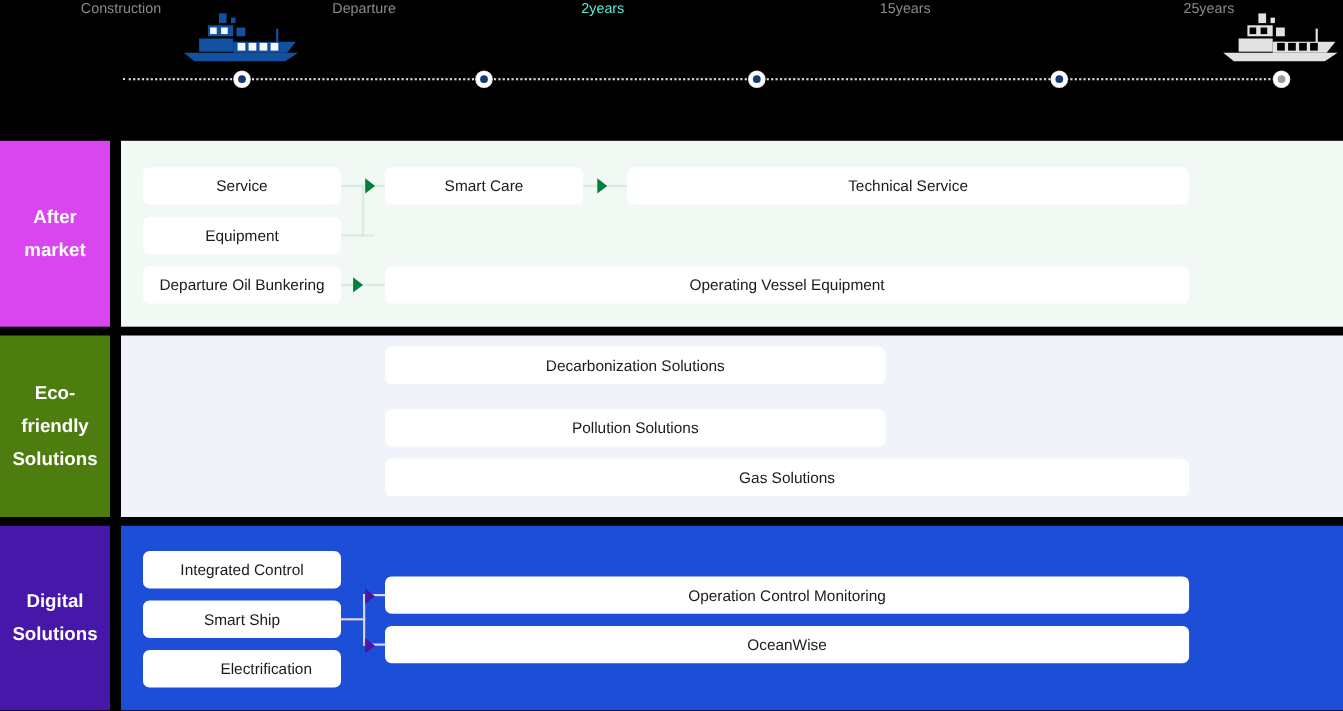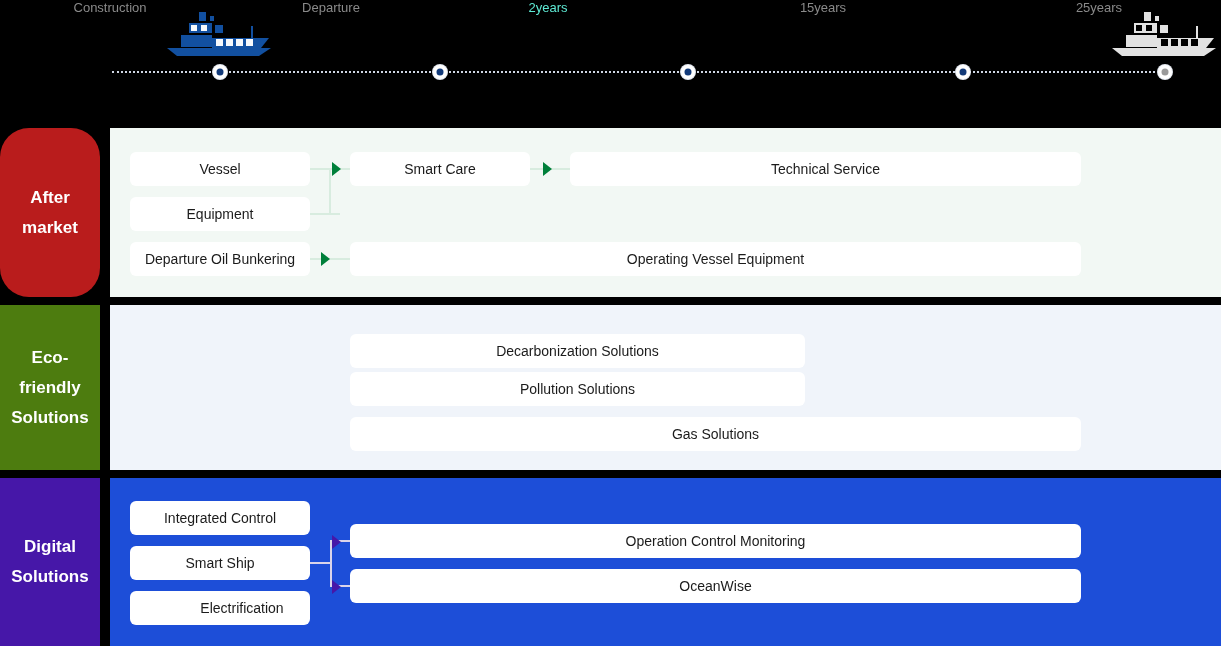--- a/index.html
+++ b/index.html
@@ -124,46 +124,46 @@
           <i style="background: rgb(18, 58, 122);"></i>
         </div>
         <div class="tl-dot" style="left: 1165px; top: 72px;">
           <i style="background: rgb(154, 154, 154);"></i>
         </div>
       </div>
   </div>
 
   <div id="sections-root">
       <div class="section" style="top: 128px; height: 169px;">
-        <div class="sec-label" style="background: #b91c1c; white-space: pre-line; border-radius: 29px;">After
+        <div class="sec-label" style="background: #d946ef; white-space: pre-line;">After
 market</div>
         <div class="sec-panel" style="background: rgb(242, 248, 244);">
           <div class="conn-h" style="left: 200px; top: 40px; width: 30px; background: rgb(216, 236, 223);"></div>
           <div class="conn-h" style="left: 200px; top: 85px; width: 30px; background: rgb(216, 236, 223);"></div>
           <div class="conn-v" style="left: 219px; top: 40px; height: 47px; background: rgb(216, 236, 223);"></div>
           <div class="conn-h" style="left: 219px; top: 40px; width: 30px; background: rgb(216, 236, 223);"></div>
           <div class="arrow" style="left: 222px; top: 34px; border-left: 9px solid rgb(0, 128, 58);"></div>
           <div class="conn-h" style="left: 420px; top: 40px; width: 45px; background: rgb(216, 236, 223);"></div>
           <div class="arrow" style="left: 433px; top: 34px; border-left: 9px solid rgb(0, 128, 58);"></div>
           <div class="conn-h" style="left: 200px; top: 130px; width: 45px; background: rgb(216, 236, 223);"></div>
           <div class="arrow" style="left: 211px; top: 124px; border-left: 9px solid rgb(0, 128, 58);"></div>
-          <div class="node" style="left: 20px; top: 24px; width: 180px; height: 34px;">Vessel</div>
+          <div class="node" style="left: 20px; top: 24px; width: 180px; height: 34px;">Service</div>
           <div class="node" style="left: 20px; top: 69px; width: 180px; height: 34px;">Equipment</div>
           <div class="node" style="left: 20px; top: 114px; width: 180px; height: 34px;">Departure Oil Bunkering</div>
           <div class="node" style="left: 240px; top: 24px; width: 180px; height: 34px;">Smart Care</div>
           <div class="node" style="left: 460px; top: 24px; width: 511px; height: 34px;">Technical Service</div>
           <div class="node" style="left: 240px; top: 114px; width: 731px; height: 34px;">Operating Vessel Equipment</div>
         </div>
       </div>
       <div class="section" style="top: 305px; height: 165px;">
         <div class="sec-label" style="background: #4d7c0f; white-space: pre-line;">Eco-
 friendly
 Solutions</div>
         <div class="sec-panel" style="background: rgb(240, 244, 250);">
-          <div class="node" style="left: 240px; top: 29px; width: 455px; height: 34px;">Decarbonization Solutions</div>
+          <div class="node" style="left: 240px; top: 10px; width: 455px; height: 34px;">Decarbonization Solutions</div>
           <div class="node" style="left: 240px; top: 67px; width: 455px; height: 34px;">Pollution Solutions</div>
           <div class="node" style="left: 240px; top: 112px; width: 731px; height: 34px;">Gas Solutions</div>
         </div>
       </div>
       <div class="section" style="top: 478px; height: 168px;">
         <div class="sec-label" style="background: rgb(70, 23, 168); white-space: pre-line;">Digital
 Solutions</div>
         <div class="sec-panel" style="background: #1d4ed8;">
           <div class="conn-h" style="left: 200px; top: 84px; width: 22px; background: rgb(218, 212, 234);"></div>
           <div class="conn-v" style="left: 220px; top: 62px; height: 45px; background: rgb(218, 212, 234);"></div>

